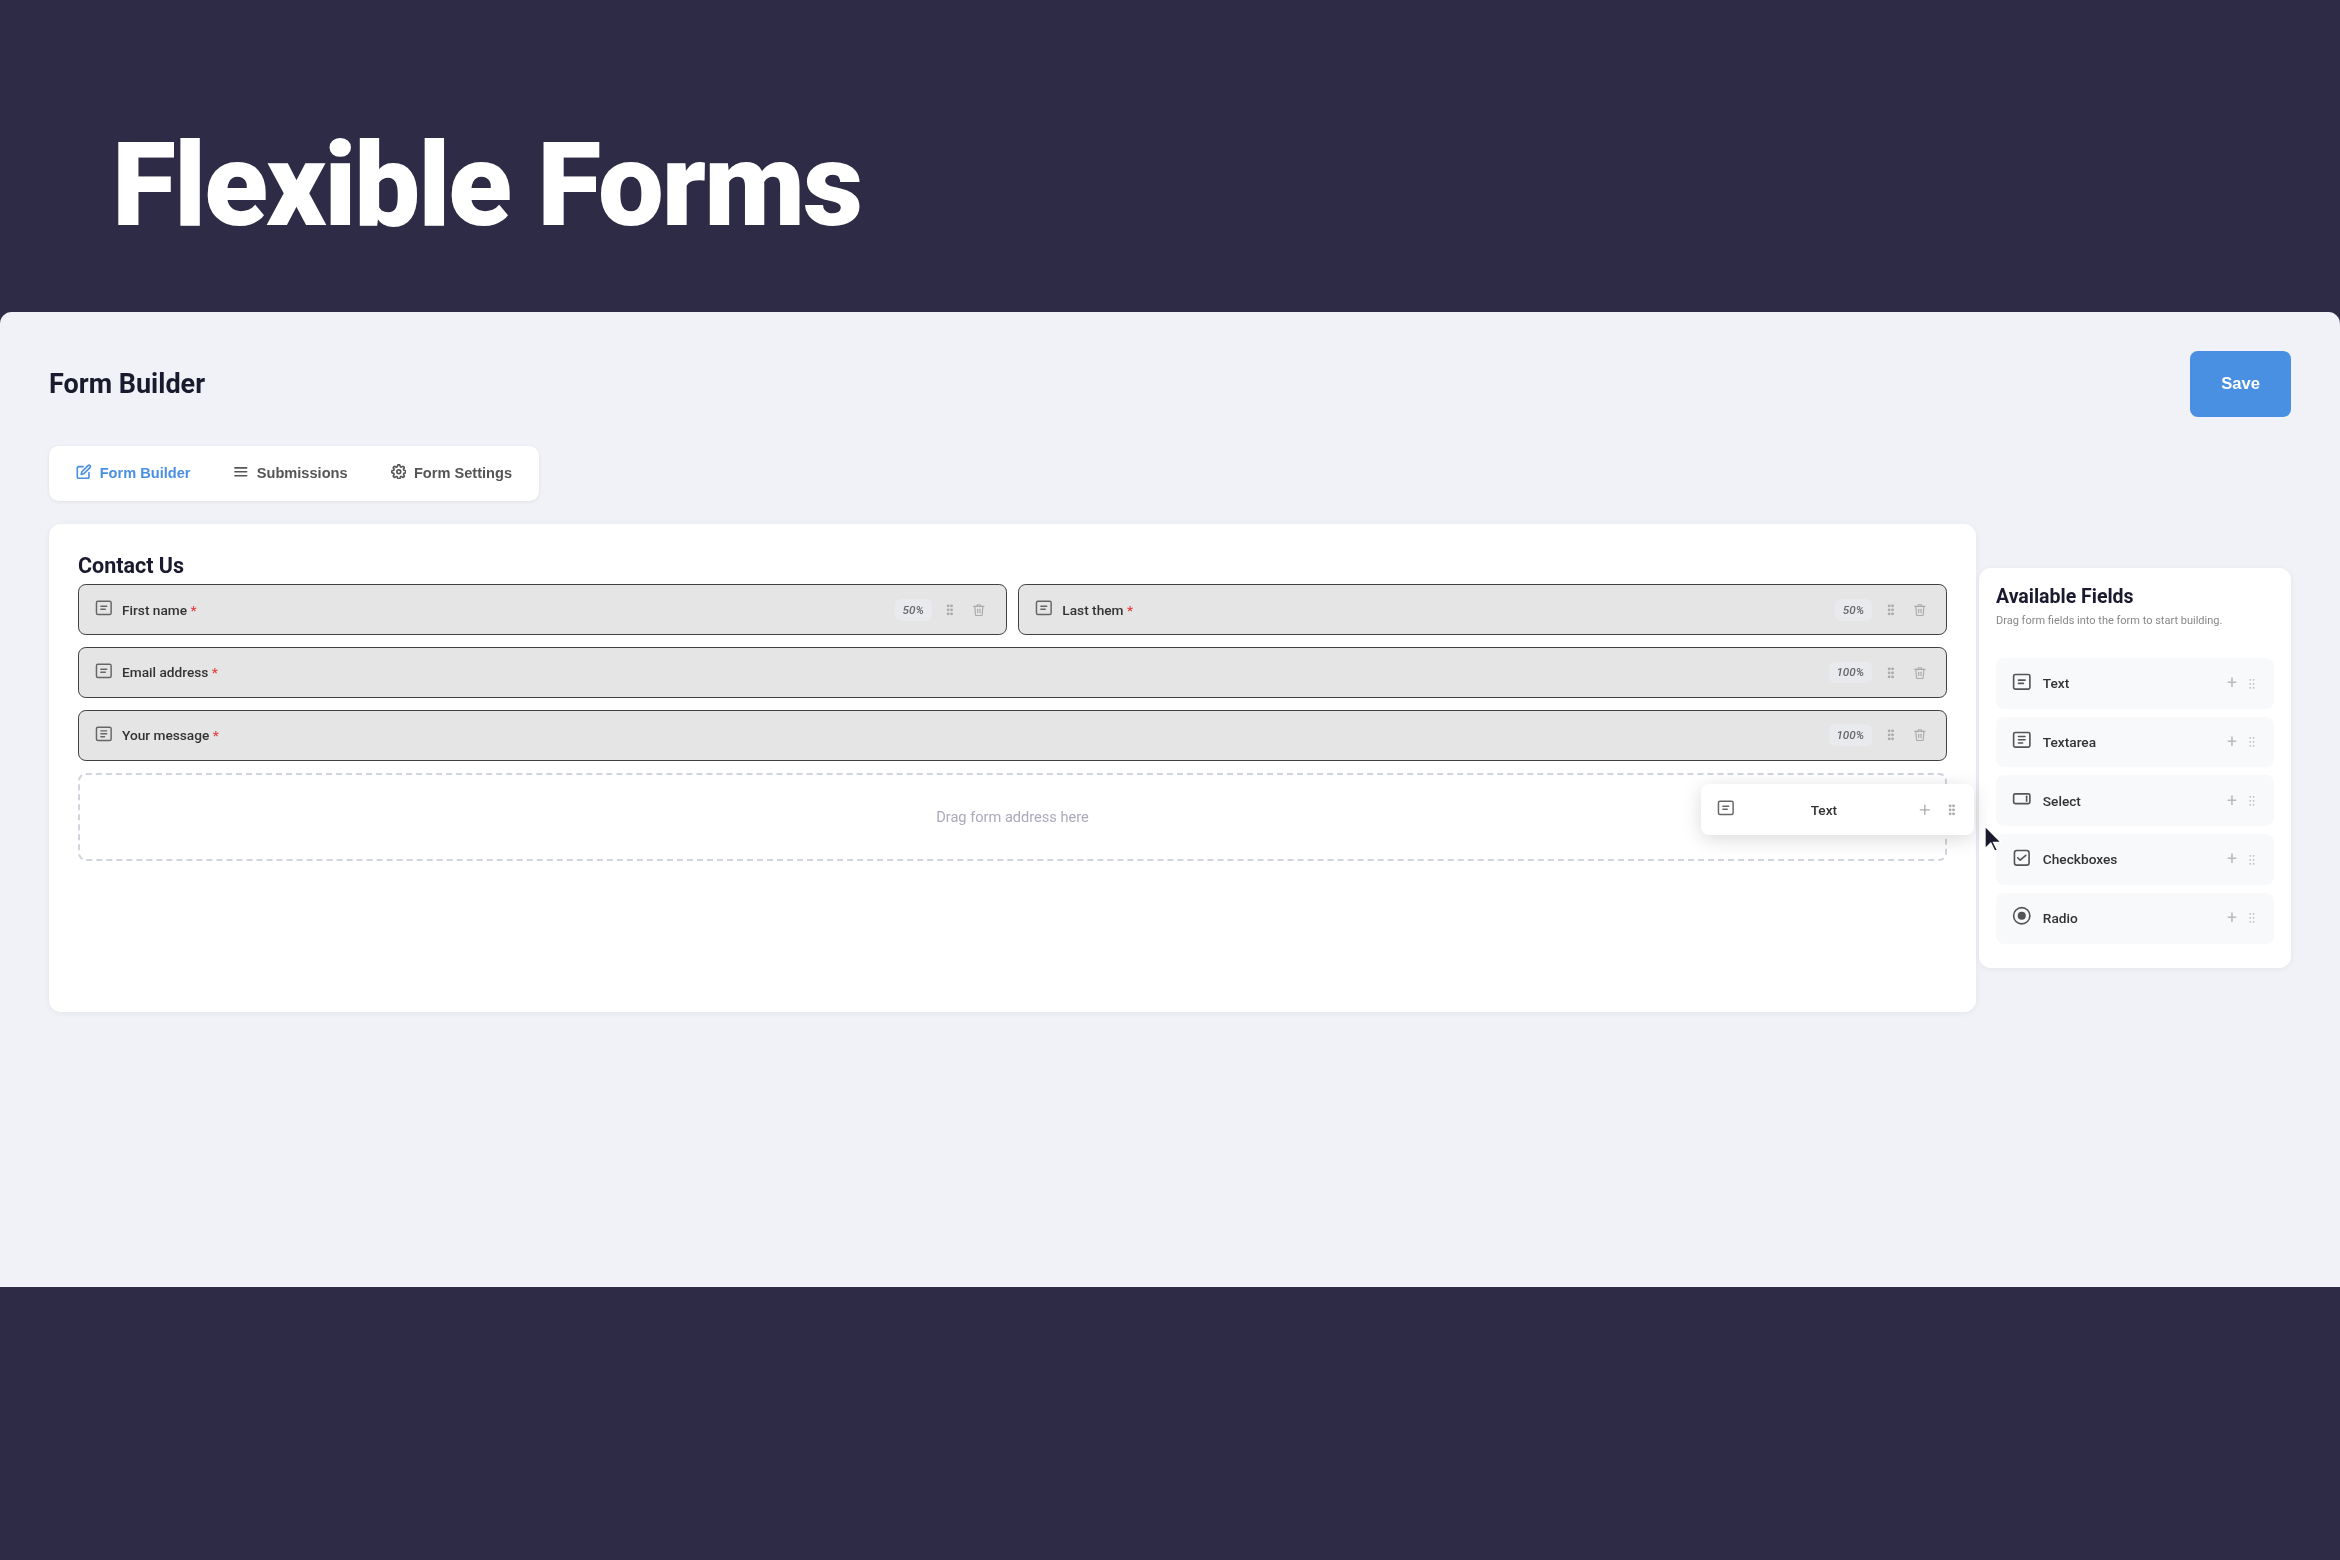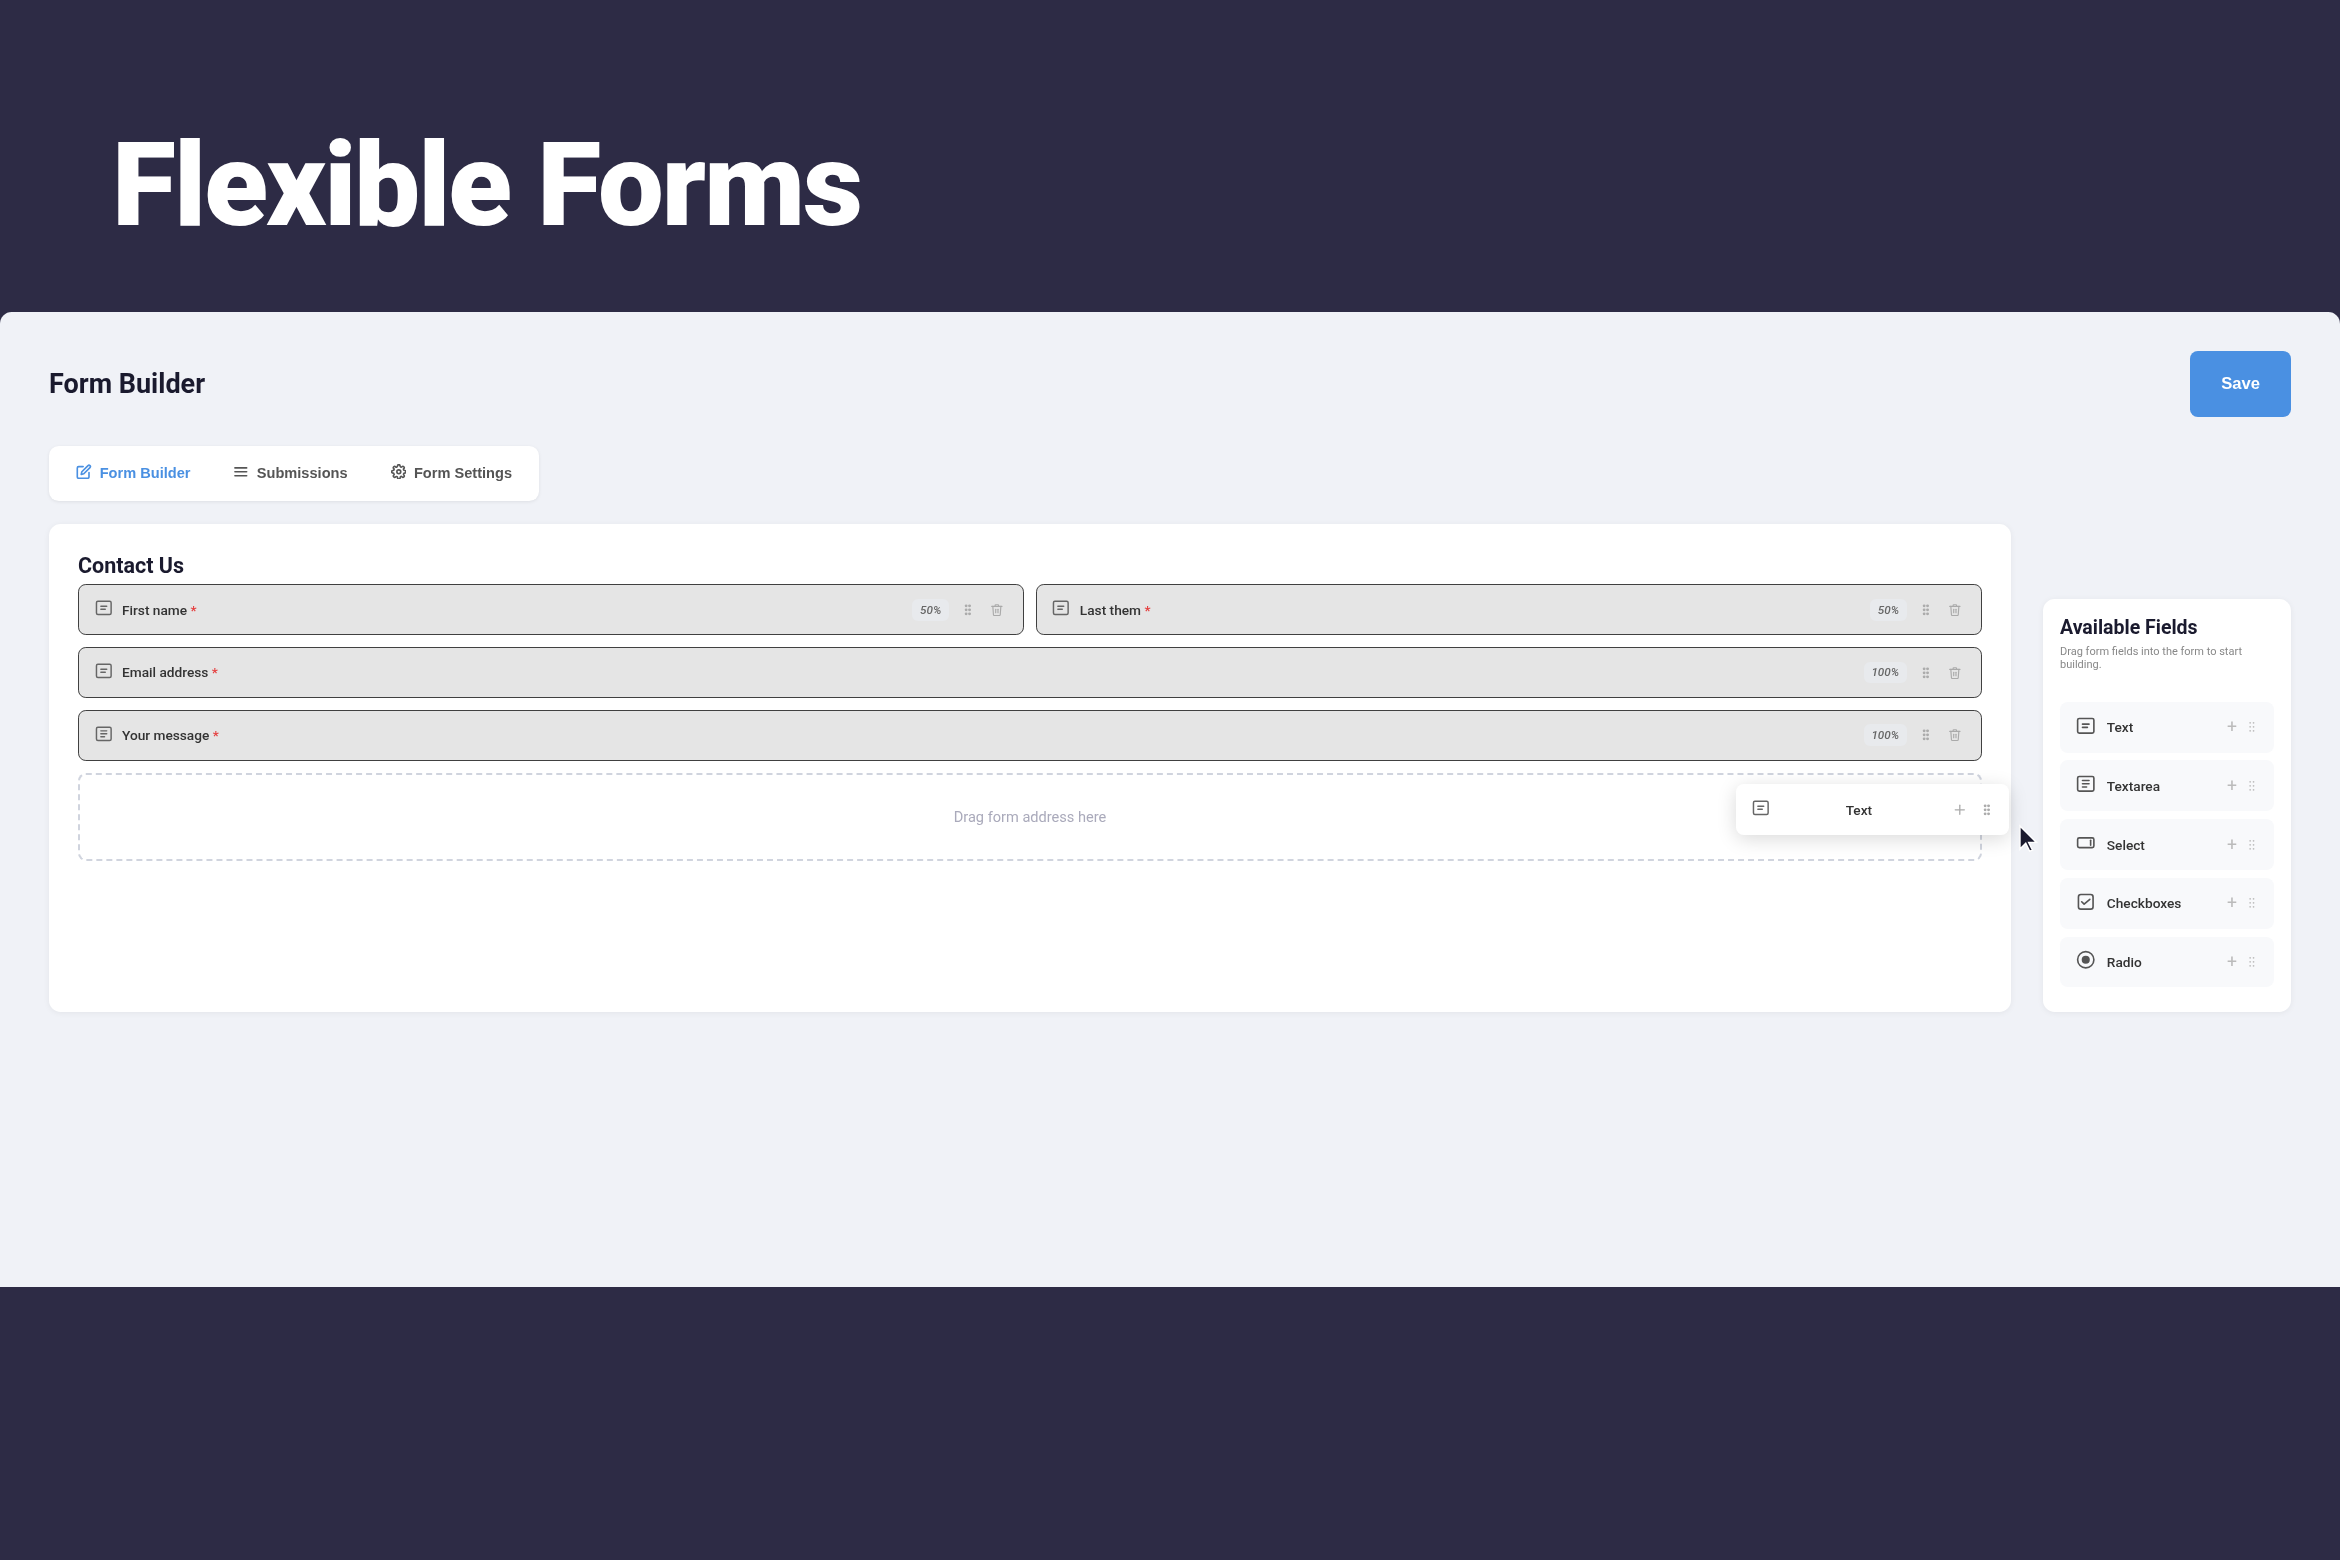--- a/index.html
+++ b/index.html
@@ -87,22 +87,22 @@
     .tab-item.active {
       color: #4a90e2;
     }
 
     .tab-icon {
       font-size: 15.6px;
     }
 
     .main-content {
       display: flex;
-      gap: 32px;
-      align-items: flex-end;
+      gap: 3px;
+      align-items: center;
     }
 
     .form-panel {
       flex: 1;
       background: white;
       border-radius: 11.7px;
       padding: 29px;
       min-height: 488px;
       box-shadow: 0 1px 5.9px rgba(0,0,0,0.06);
     }
@@ -224,21 +224,21 @@
     }
 
     .floating-field-actions {
       display: flex;
       align-items: center;
       gap: 7.8px;
     }
 
     
     .fields-panel {
-      width: 248px;
+      width: 312px;
       background: white;
       border-radius: 11.7px;
       padding: 17px;
       box-shadow: 0 1px 5.9px rgba(0,0,0,0.06);
     }
 
     .fields-panel-title {
       font-size: 19.5px;
       font-weight: 700;
       color: #1a1a2e;

